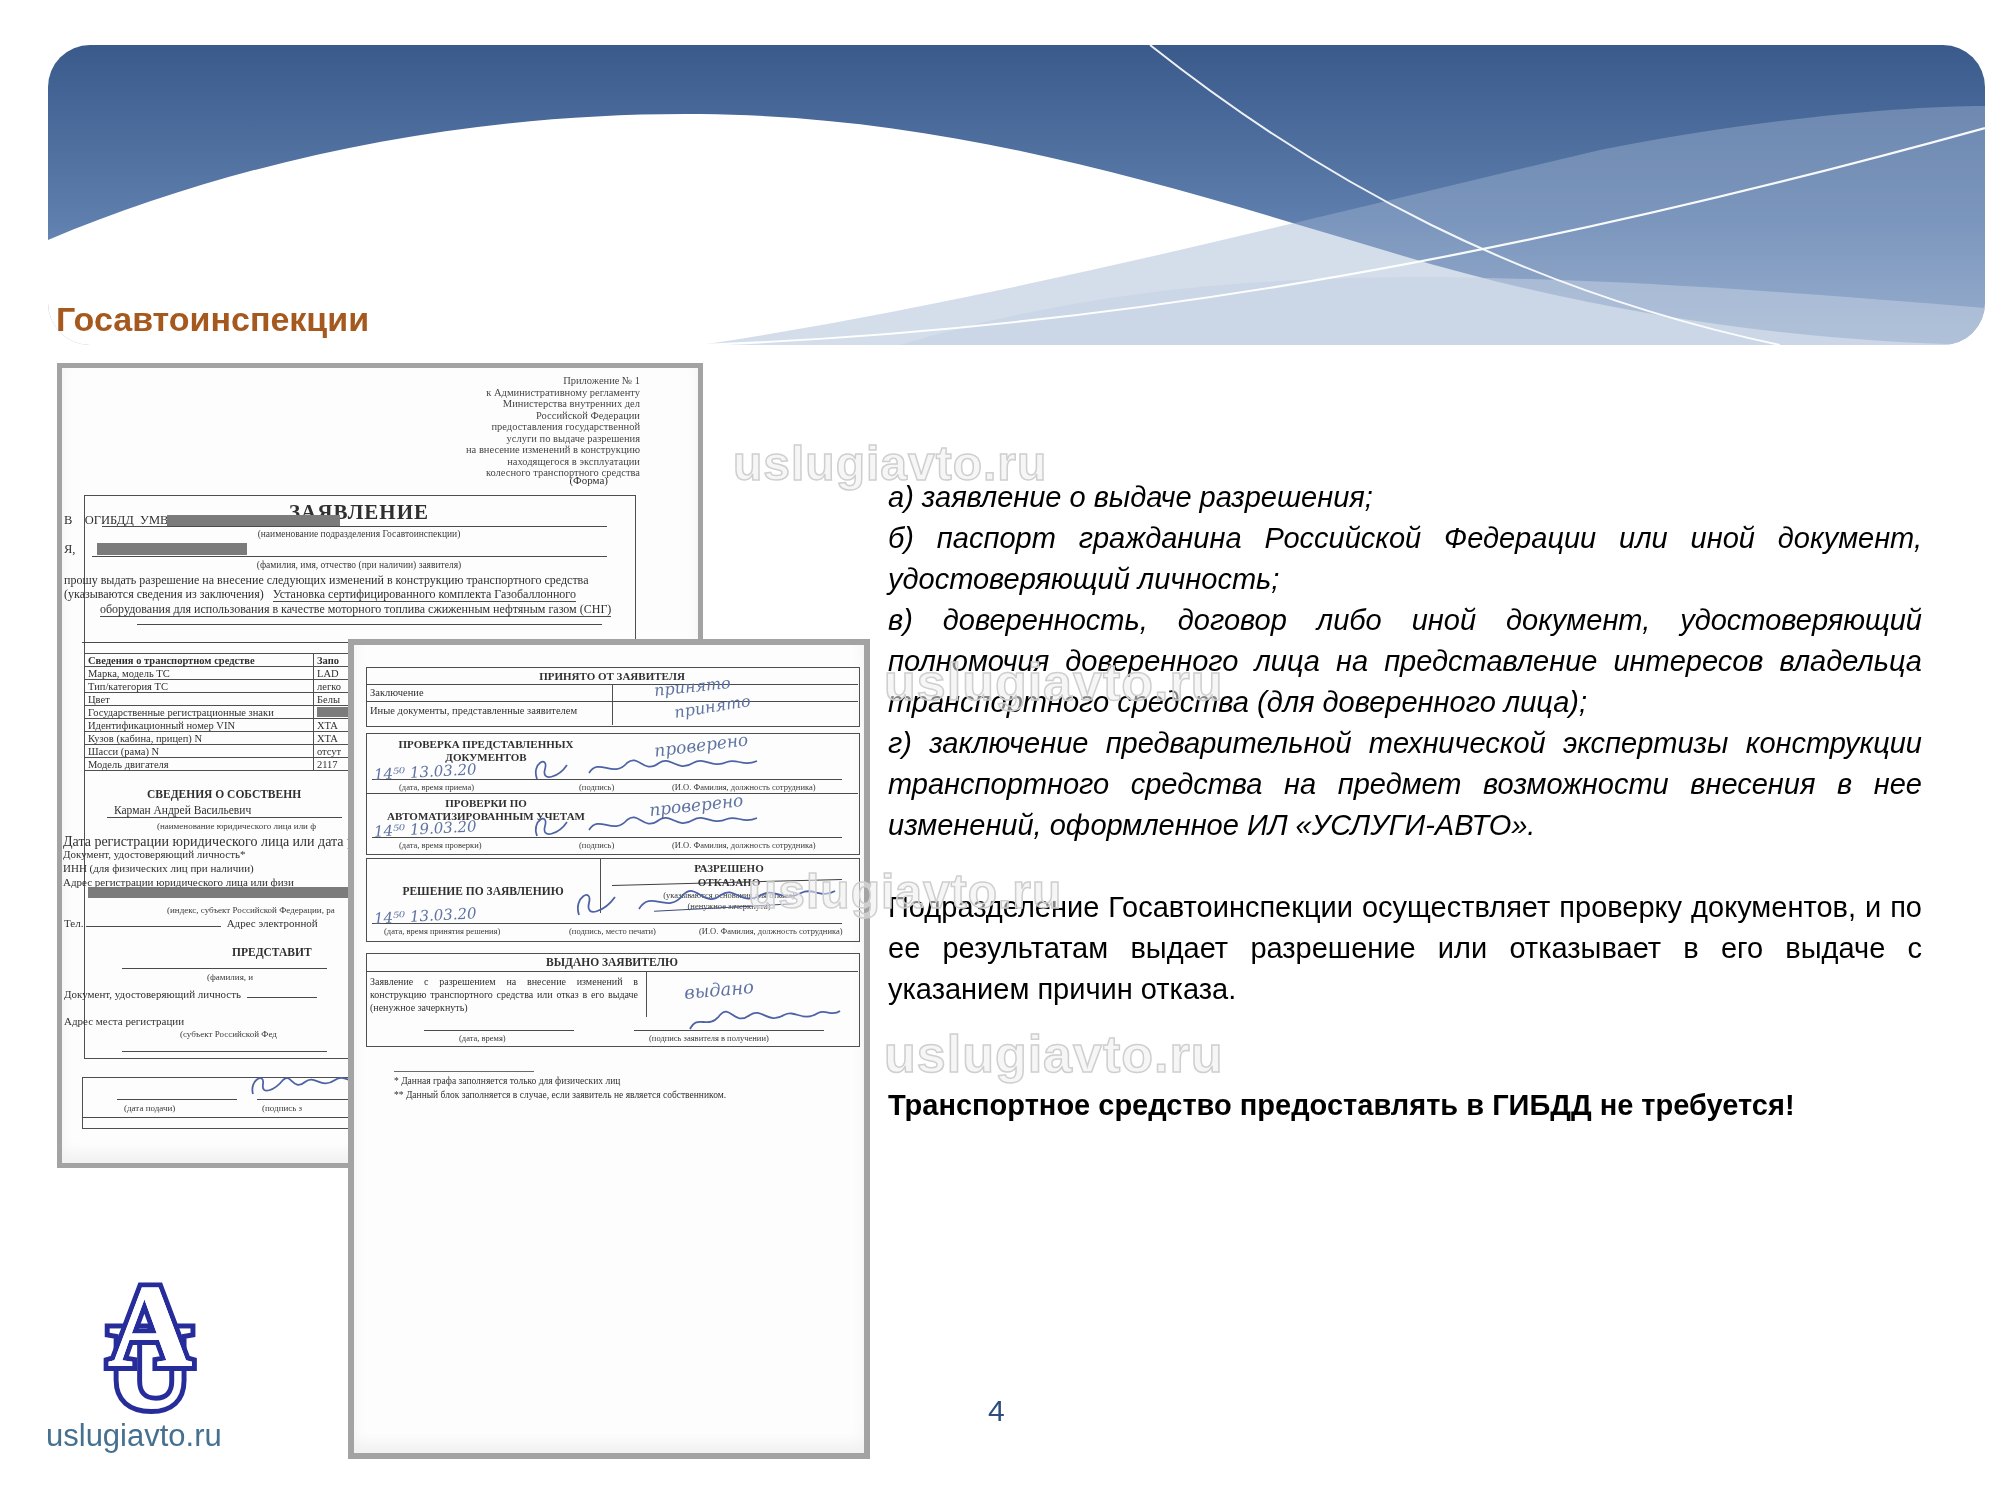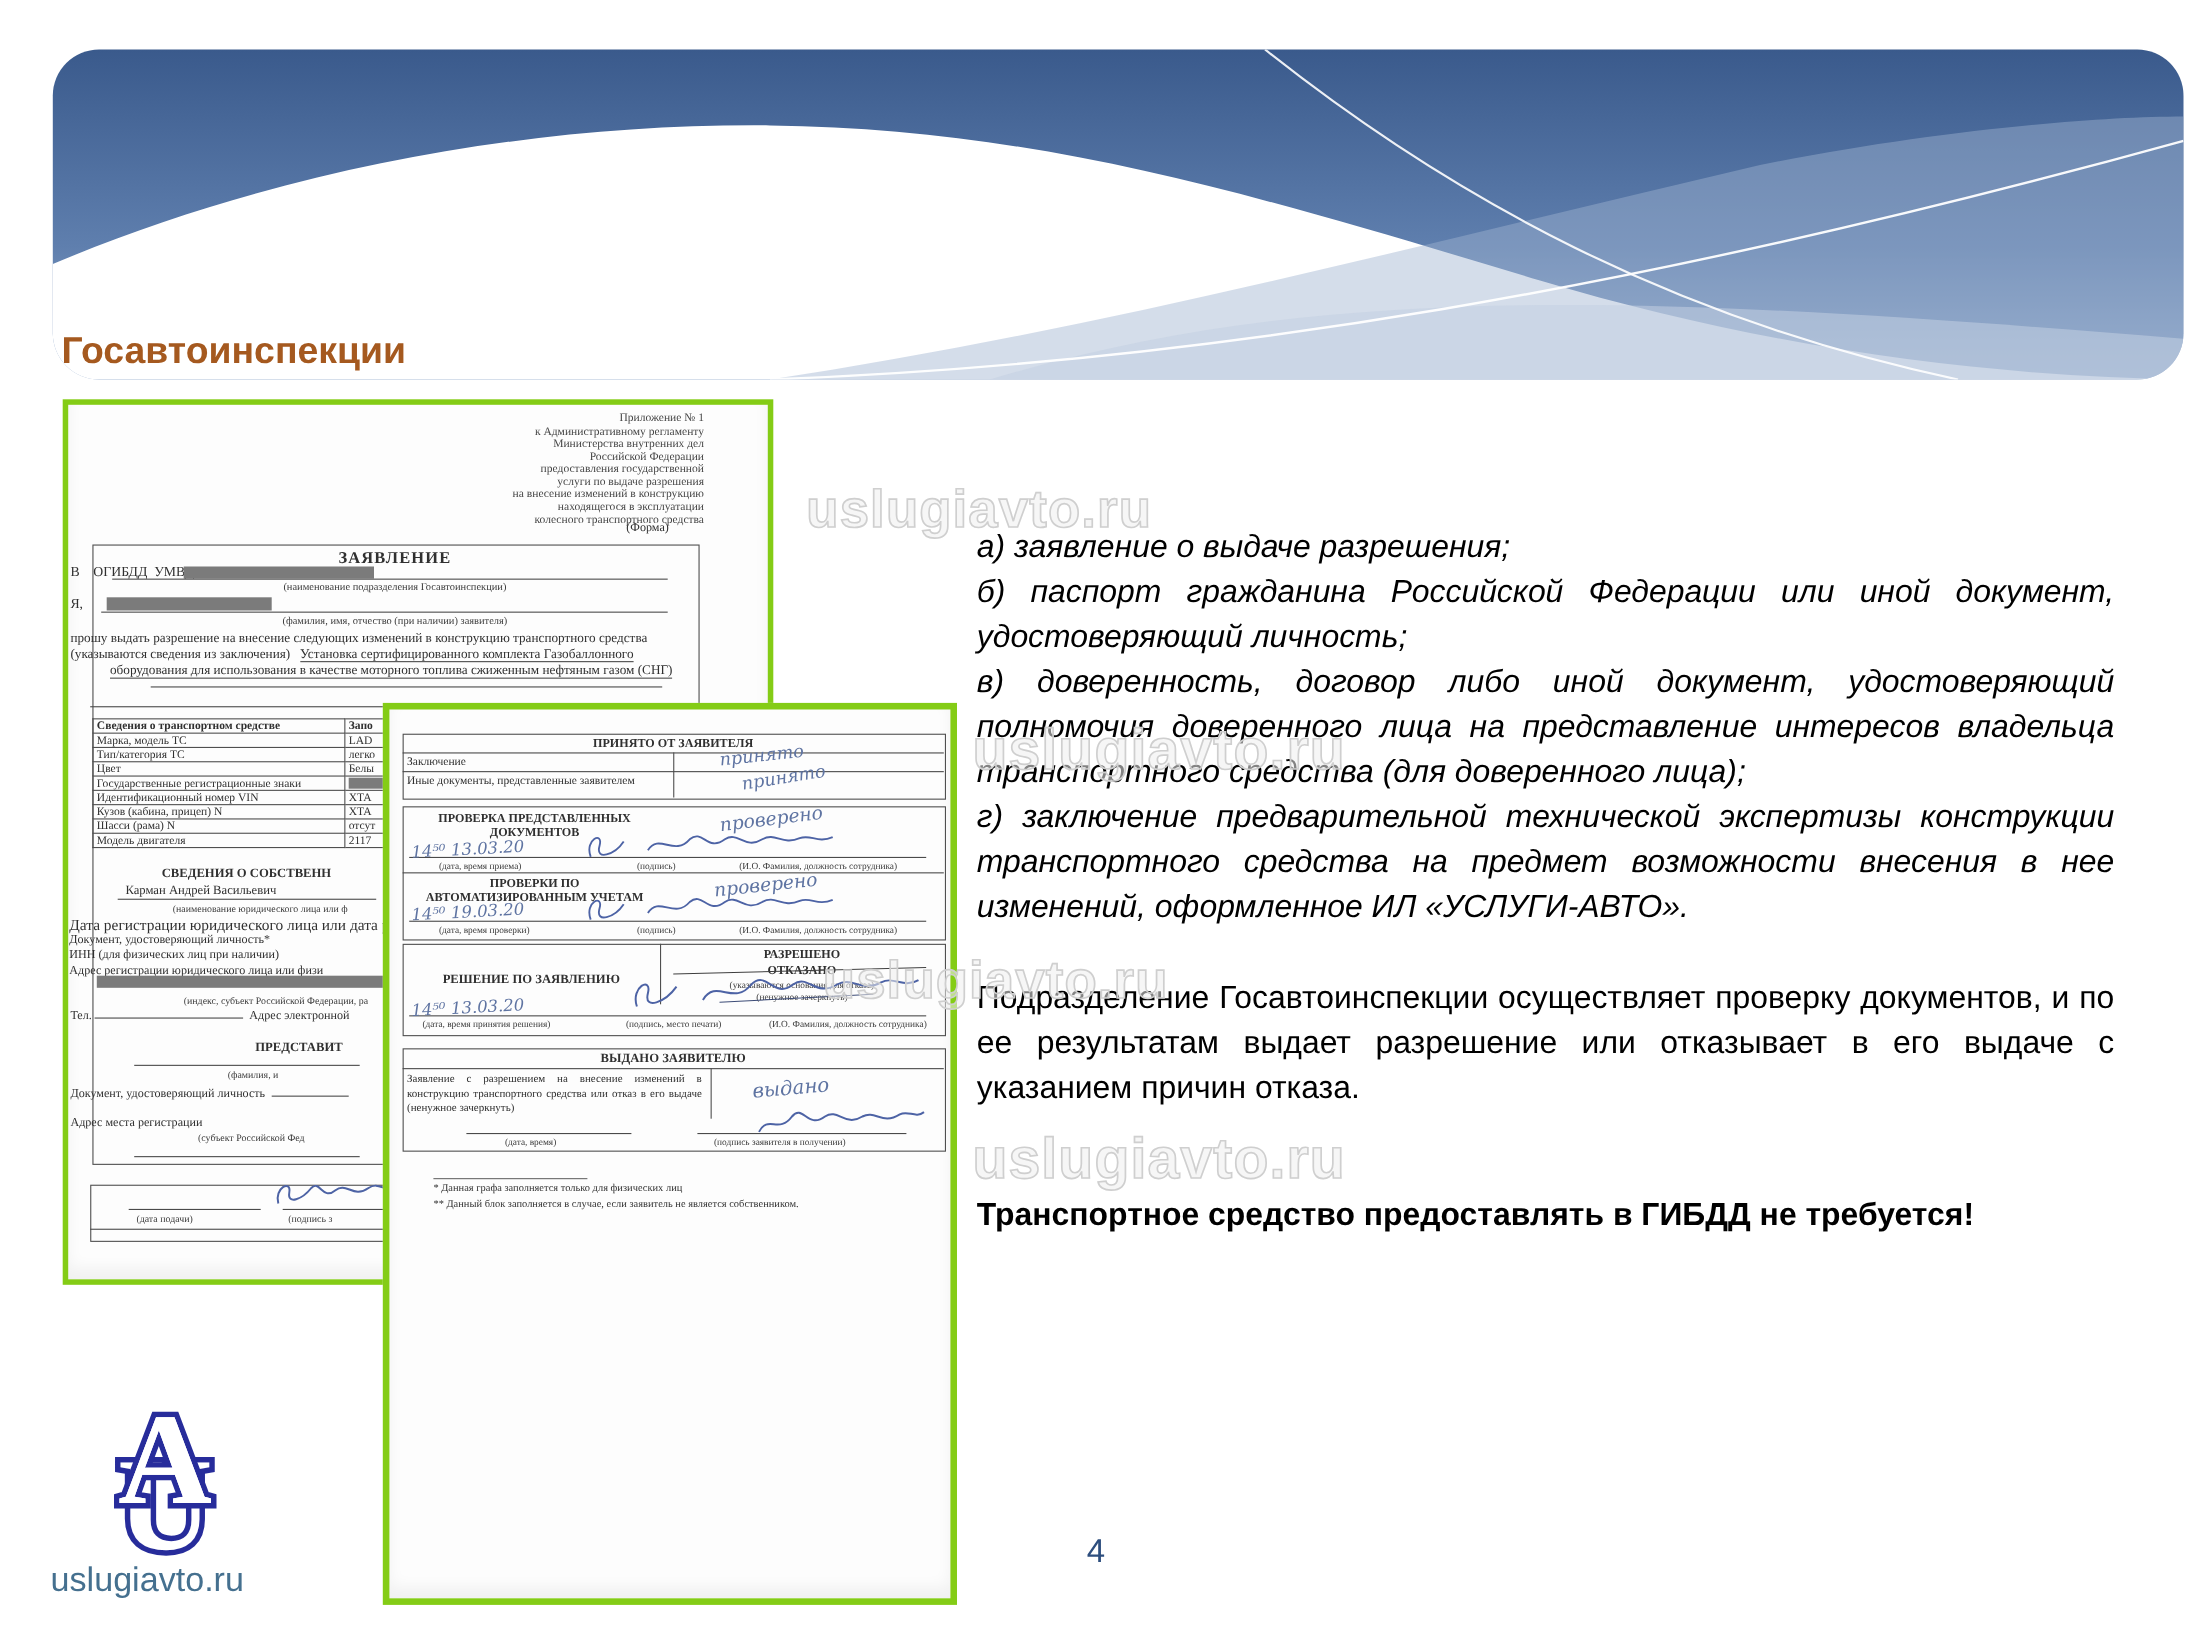--- a/index.html
+++ b/index.html
@@ -25,21 +25,21 @@
   
   .bodytext{position:absolute;left:888px;top:477px;width:1034px;color:#000;
             font-size:29px;line-height:41px;text-align:justify;z-index:2;}
   .bodytext p{margin:0;}
   .p-intro{font-weight:bold;}
   .p-item{font-style:italic;}
   .p-check{margin-top:41px !important;}
   .p-note{font-weight:bold;margin-top:75px !important;}
 
   
-  .doc{position:absolute;background:#fdfdfd;border:5px solid #84cc16;overflow:hidden;
+  .doc{position:absolute;background:#fdfdfd;border:5px solid #a3a3a3;overflow:hidden;
        font-family:"Liberation Serif",serif;color:#303030;
        box-shadow:inset 0 -10px 14px rgba(0,0,0,0.05);}
   .doc1{left:57px;top:363px;width:636px;height:795px;z-index:3;}
   .doc2{left:348px;top:639px;width:510px;height:808px;z-index:4;border-width:6px;}
   .doc .line{position:absolute;white-space:pre;}
   .rule{position:absolute;border-bottom:1px solid #4a4a4a;height:0;}
   .boxrect{position:absolute;border:1px solid #4f4f4f;}
   .vline{position:absolute;border-left:1px solid #4f4f4f;width:0;}
   .bar{background:#7b7b7b;position:absolute;}
   .cap{color:#3a3a3a;}
@@ -106,21 +106,21 @@
       <div>предоставления государственной</div>
         <div>услуги по выдаче разрешения</div>
       <div>на внесение изменений в конструкцию</div>
         <div>находящегося в эксплуатации</div>
       <div>колесного транспортного средства</div>
     </div>
     <div class="line" style="right:90px;top:106px;font-size:11px;">(Форма)</div>
 
     <div class="boxrect" style="left:22px;top:127px;width:550px;height:562px;"></div>
 
-    <div class="line" style="left:22px;top:132px;width:550px;text-align:center;font-weight:bold;font-size:15px;letter-spacing:1px;">ЗАЯВЛЕНИЕ</div>
+    <div class="line" style="left:22px;top:132px;width:550px;text-align:center;font-weight:bold;font-size:21px;letter-spacing:1px;">ЗАЯВЛЕНИЕ</div>
 
     <div class="line" style="left:2px;top:145px;font-size:12.5px;">В    ОГИБДД  УМВД России по г.</div>
     <div class="bar" style="left:105px;top:147px;width:173px;height:11px;"></div>
     <div class="rule" style="left:40px;top:158px;width:505px;"></div>
     <div class="line cap" style="left:22px;top:161px;width:550px;text-align:center;font-size:9.5px;">(наименование подразделения Госавтоинспекции)</div>
 
     <div class="line" style="left:2px;top:174px;font-size:12.5px;">Я,</div>
     <div class="bar" style="left:35px;top:175px;width:150px;height:12px;"></div>
     <div class="rule" style="left:30px;top:188px;width:515px;"></div>
     <div class="line cap" style="left:22px;top:192px;width:550px;text-align:center;font-size:9.5px;">(фамилия, имя, отчество (при наличии) заявителя)</div>

